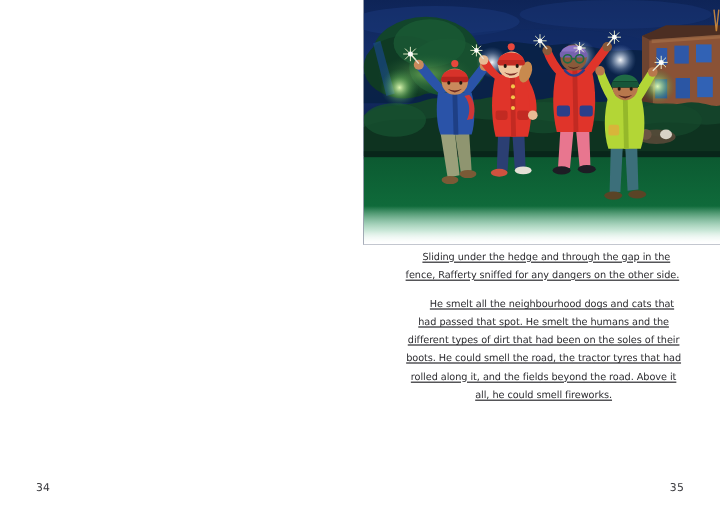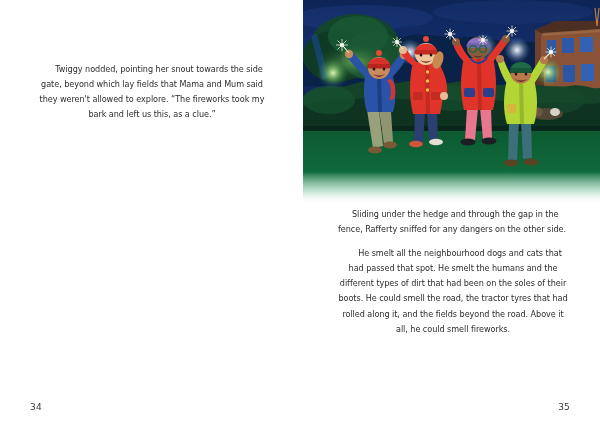--- a/index.html
+++ b/index.html
@@ -33,21 +33,21 @@
     position: absolute;
     left: 38px;
     width: 228px;
     font-family: "DejaVu Sans", sans-serif;
     font-size: 8.1px;
     line-height: 15.1px;
     color: #2c2c30;
     letter-spacing: -0.05px;
   }
   .textcol.left  { top: 62px; }
-  .textcol.right { left: 338px; top: 207px; width: 230px; }
+  .textcol.right { left: 338px; top: 207px; width: 230px; text-decoration: underline; }
 
   .para {
     margin: 0 0 9px 0;
     text-indent: 14px;
   }
   .para:last-child { margin-bottom: 0; text-align: center; }
 
   
   .folio {
     position: absolute;
@@ -73,21 +73,20 @@
   }
   .illo svg { display: block; width: 100%; height: 100%; }
 </style>
 </head>
 <body>
 
 <div class="spread">
 
   <div class="page page-left">
     <div class="textcol left">
-      <p class="para">Twiggy nodded, pointing her snout towards the side gate, beyond which lay fields that Mama and Mum said they weren't allowed to explore. “The fireworks took my bark and left us this, as a clue.”</p>
     </div>
     <div class="folio folio-left">34</div>
   </div>
 
   <div class="page page-right"></div>
 
   <div class="illo">
     <svg viewBox="0 0 297 204" preserveAspectRatio="none">
       <defs>
         <linearGradient id="skyGrad" x1="0" y1="0" x2="0" y2="1">

